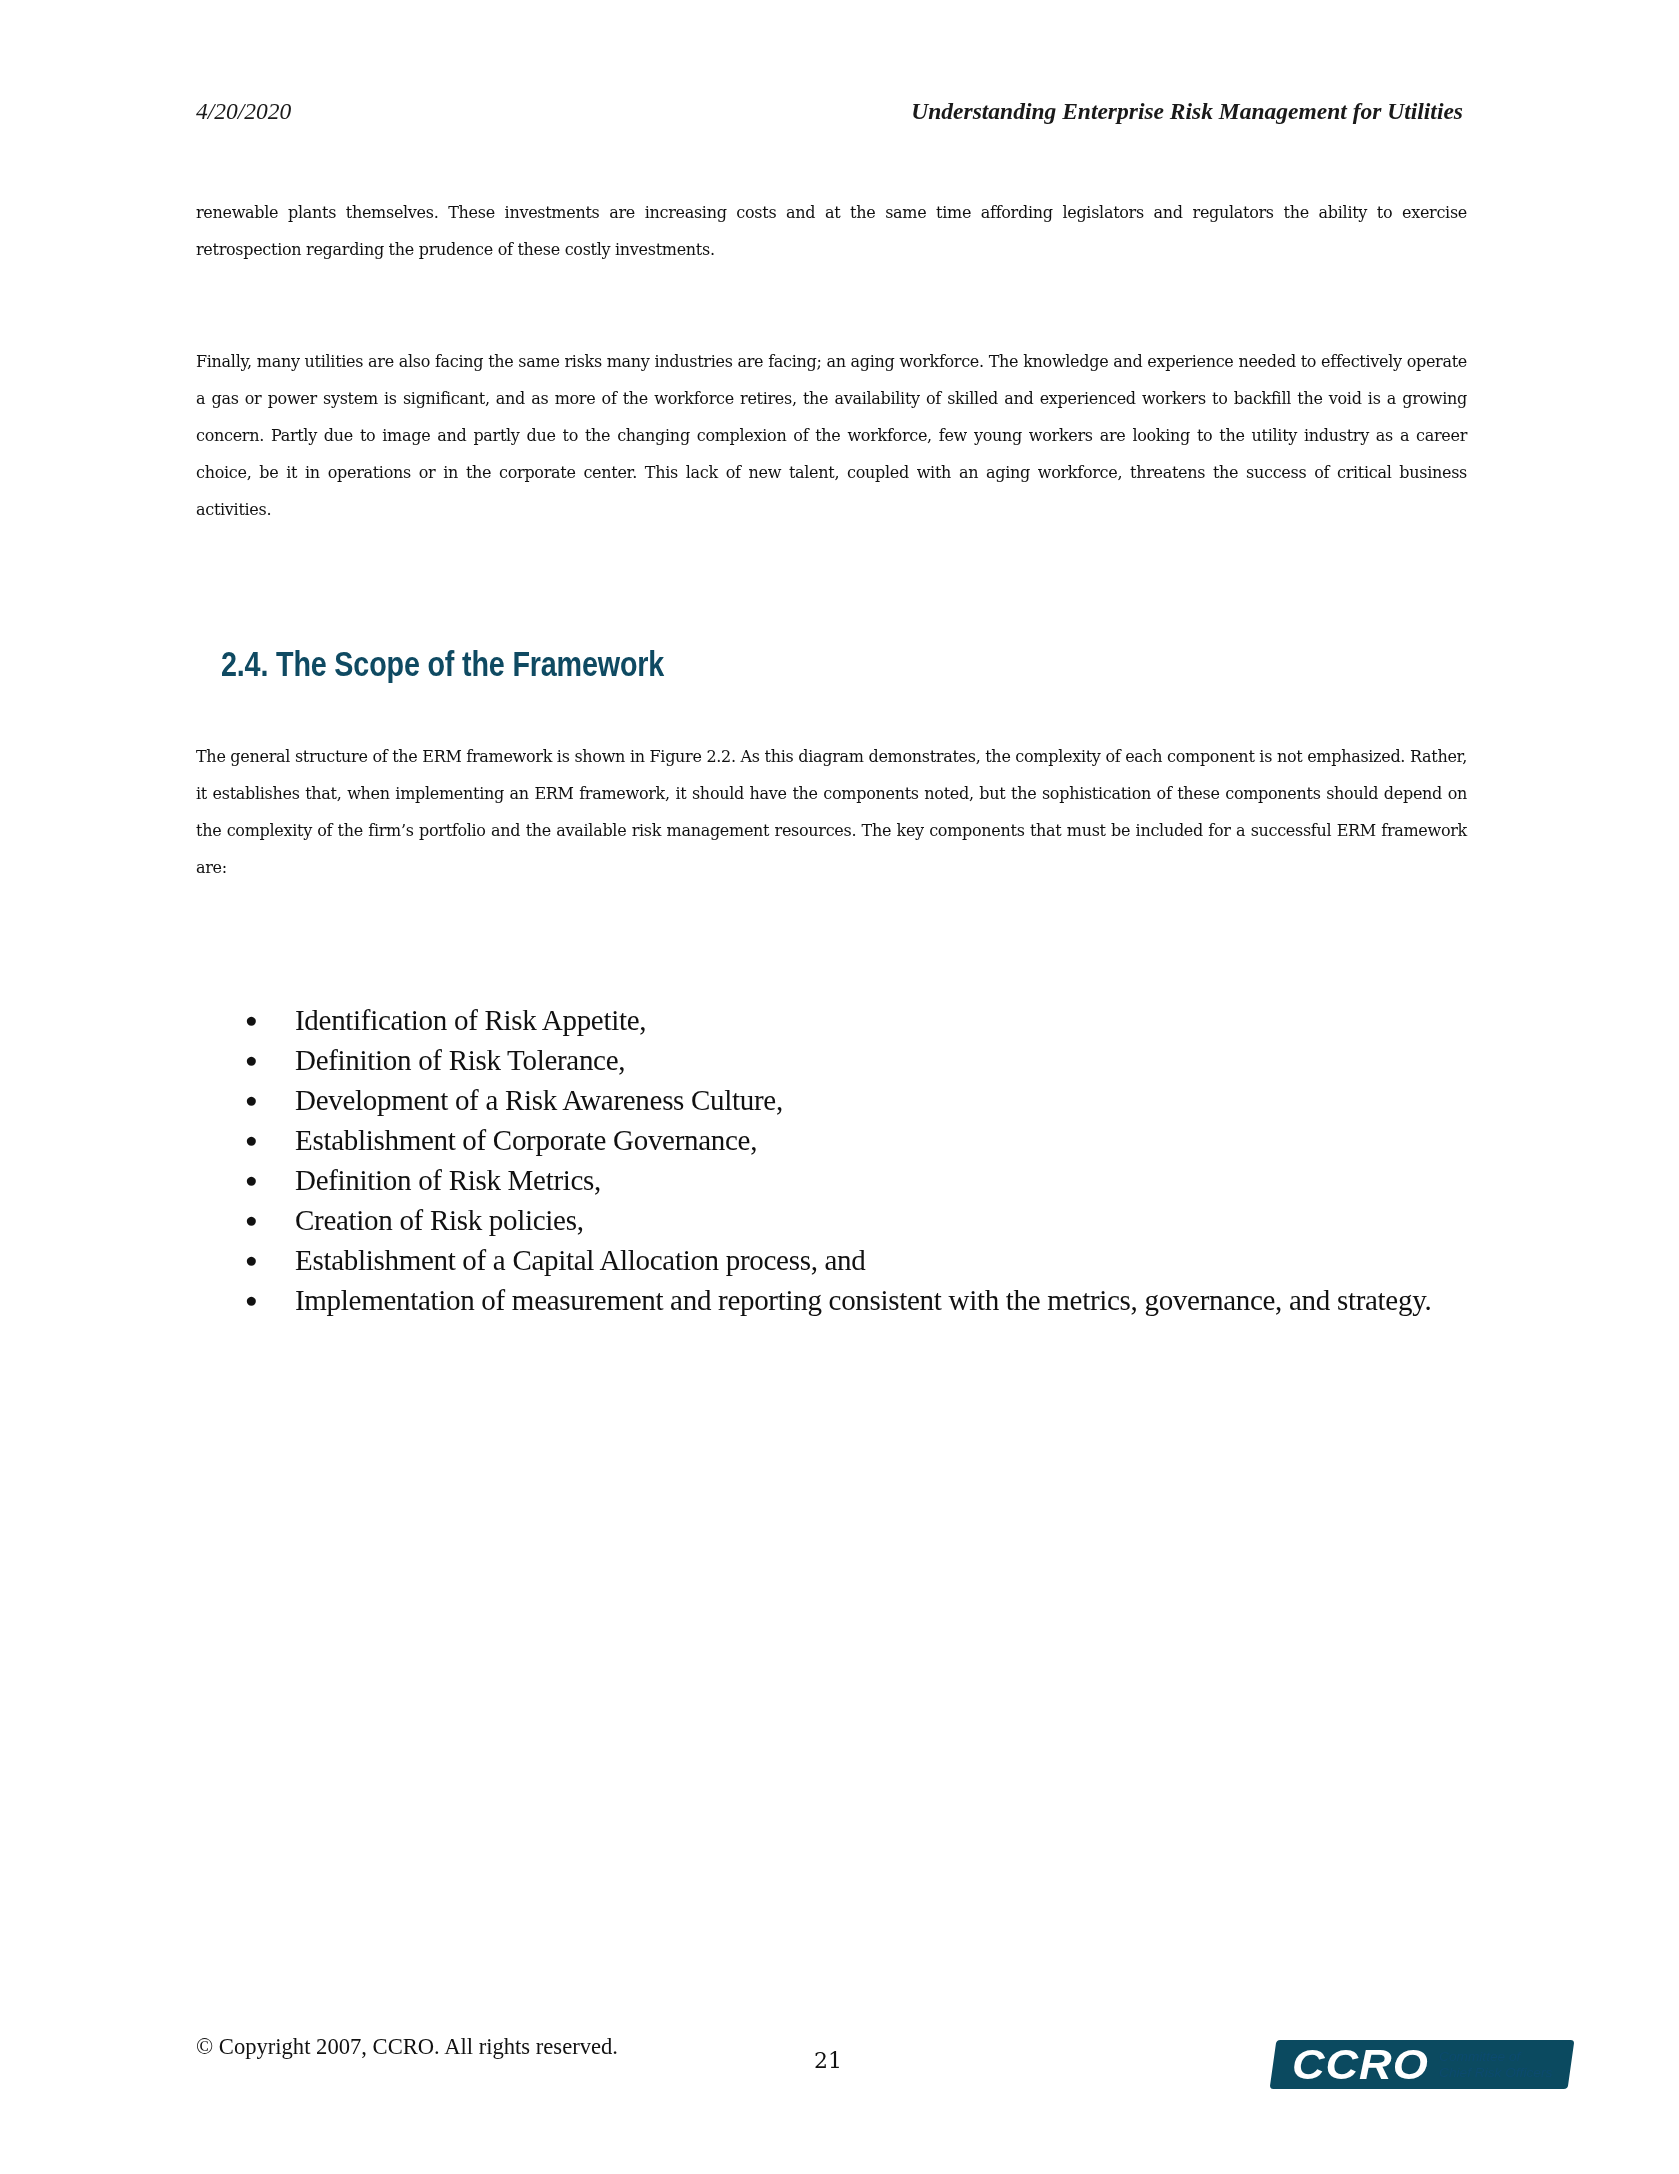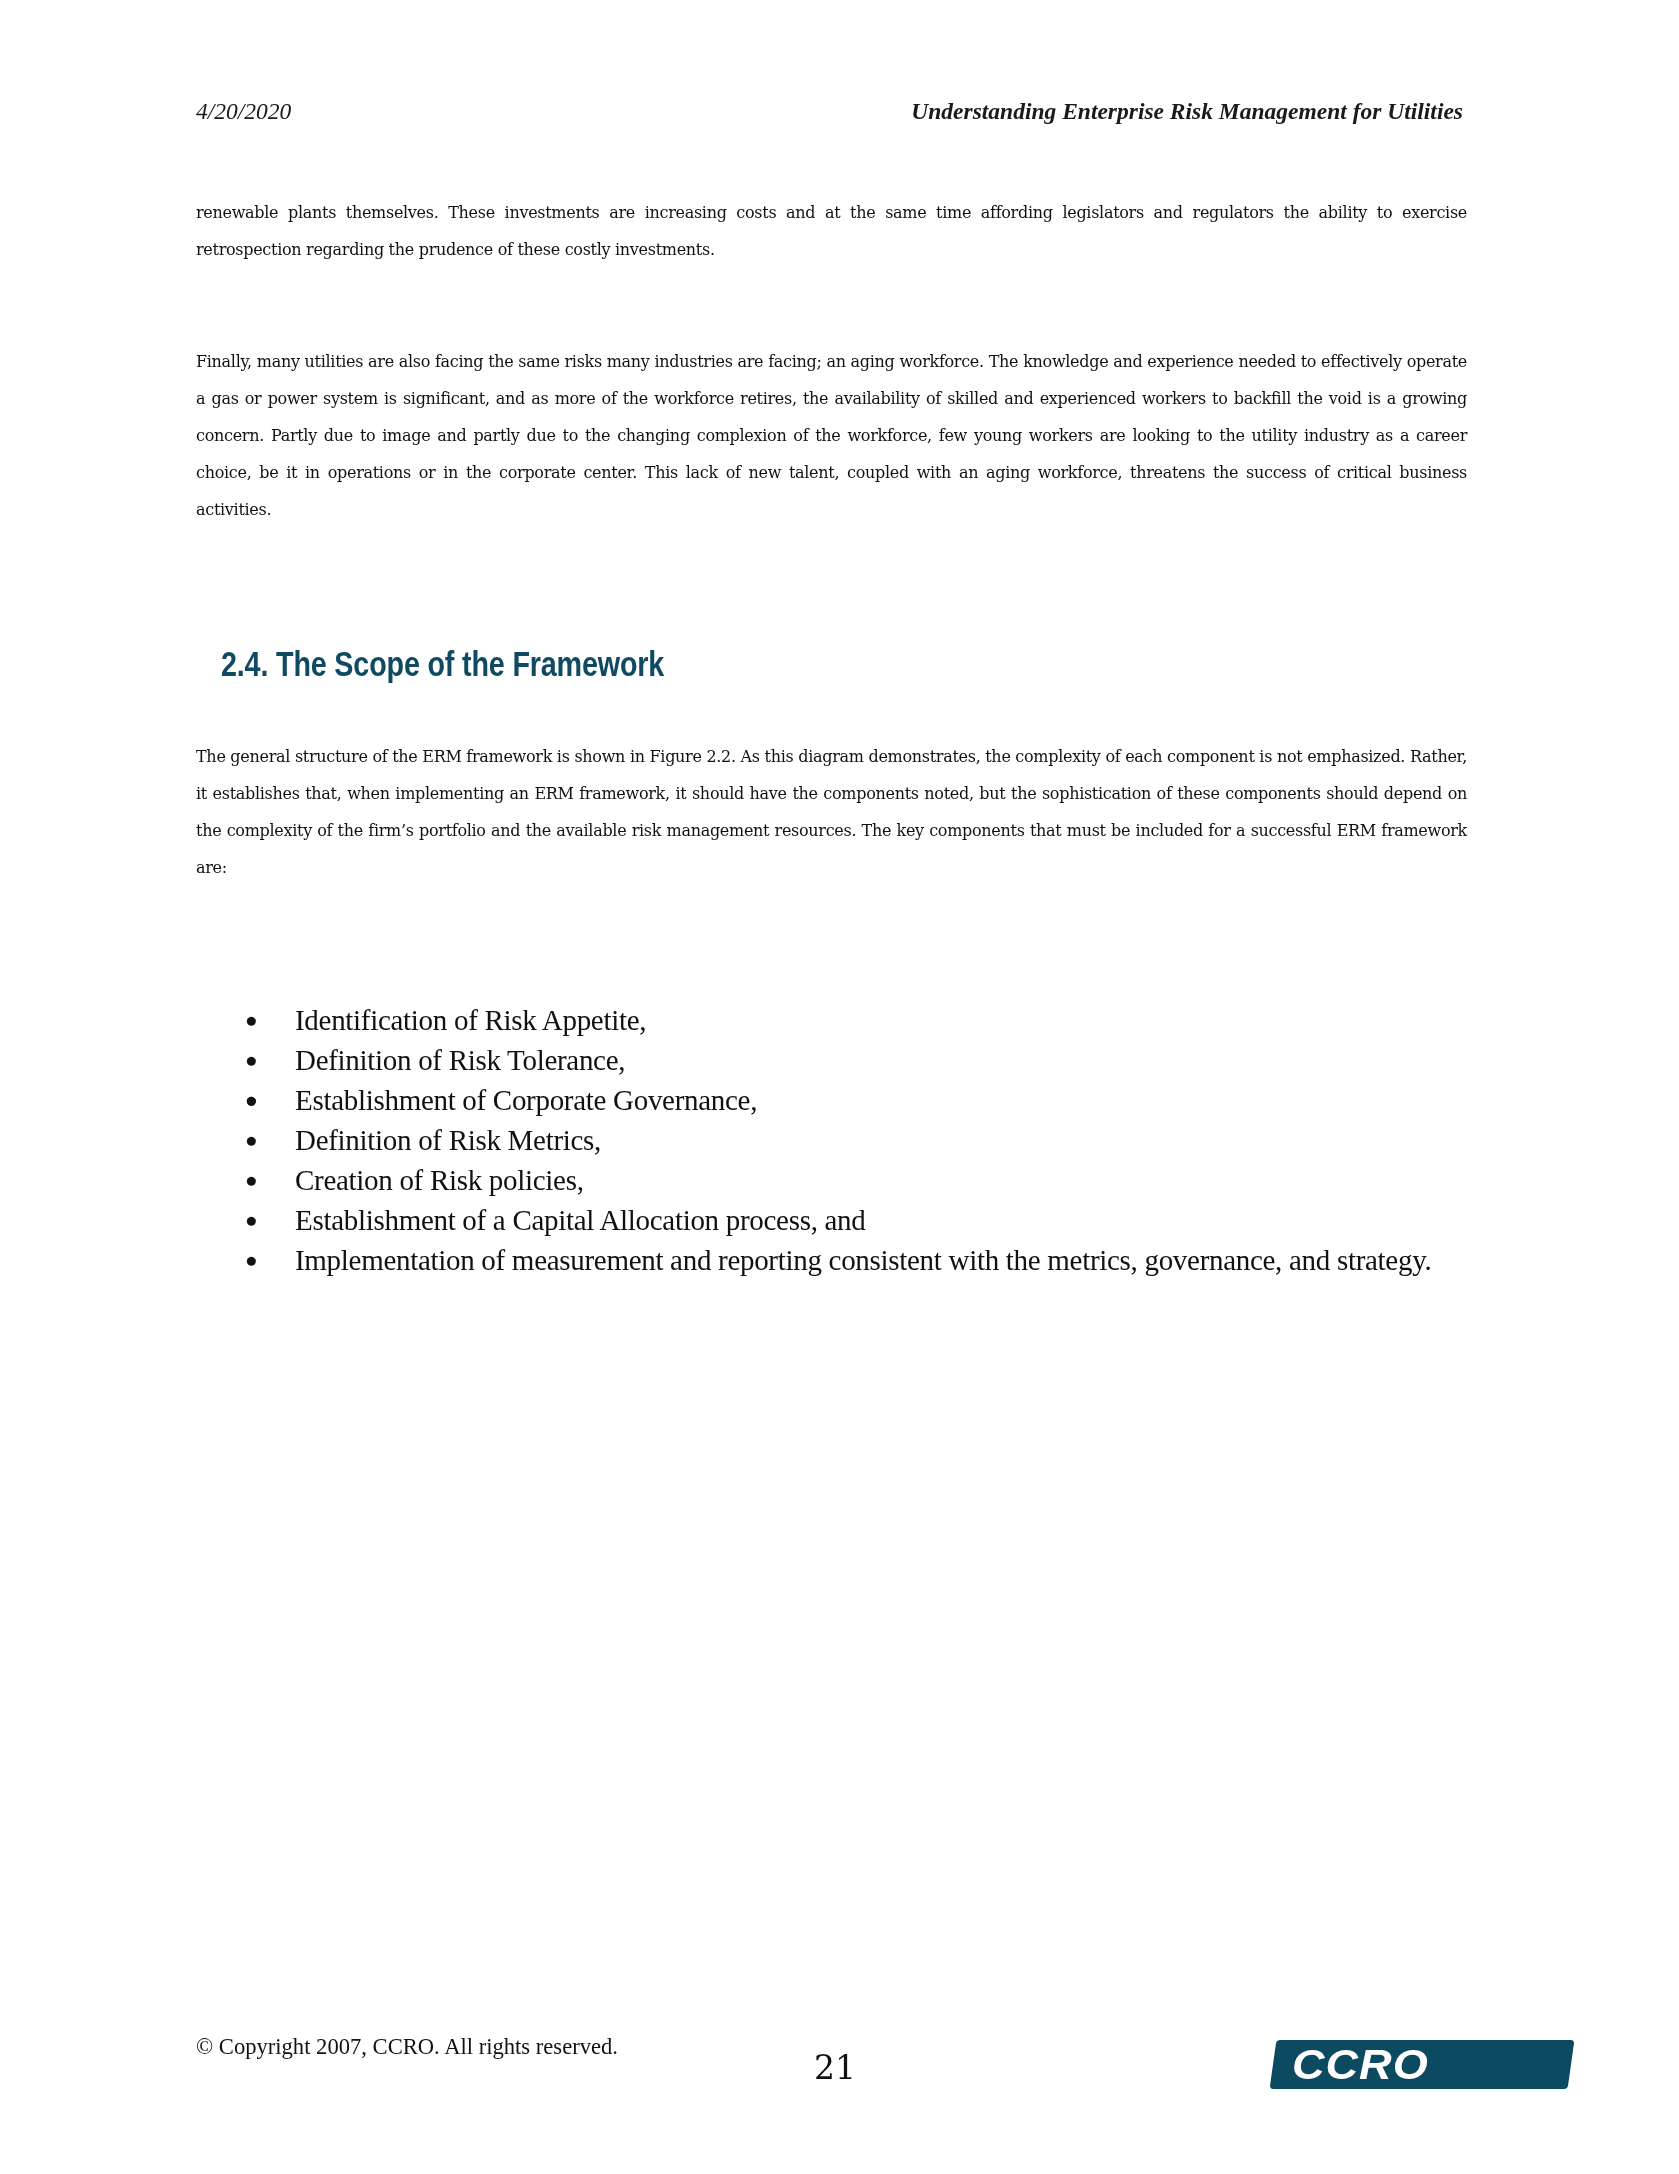--- a/index.html
+++ b/index.html
@@ -26,21 +26,21 @@
     color: #0f4a62; transform: scaleX(0.82); transform-origin: left center; white-space: nowrap;
     letter-spacing: -0.2px;
   }
 
   .bullets { position: absolute; left: 0; top: 1000px; width: 1680px; margin: 0; padding: 0; list-style: none; }
   .bullet-item { position: relative; font-family: "Liberation Serif", serif; font-size: 29px; line-height: 40px; color: #111; }
   .bullet-dot { position: absolute; left: 245px; top: 0; font-size: 21px; line-height: 40px; }
   .bullet-text { display: block; margin-left: 295px; width: 1191px; letter-spacing: -0.3px; }
 
   .footer-copy { position: absolute; left: 196px; top: 2034px; font-family: "Liberation Serif", serif; font-size: 22.6px; color: #111; white-space: nowrap; }
-  .footer-page { position: absolute; left: 814px; top: 2048px; font-family: "DejaVu Serif", serif; font-size: 33px; color: #111; }
+  .footer-page { position: absolute; left: 814px; top: 2048px; font-family: "DejaVu Serif", serif; font-size: 22px; color: #111; }
 
   .logo { position: absolute; left: 1273px; top: 2040px; width: 298px; height: 49px; }
   .logo-bg { position: absolute; inset: 0; background: #0b4a60; transform: skewX(-8deg); border-radius: 3.8px; }
   .logo-mark { position: absolute; left: 19px; top: 1.9px; font-family: "Liberation Sans", sans-serif; font-weight: bold; font-style: italic; font-size: 43px; line-height: 45px; color: #ffffff; letter-spacing: 0.9px; transform: scaleX(1.05); transform-origin: left center; }
   .logo-text { position: absolute; left: 166px; top: 9.4px; font-family: "Liberation Sans", sans-serif; font-style: italic; font-size: 13.7px; line-height: 16px; color: #0c4a6e; white-space: nowrap; }
 </style>
 </head>
 <body>
 
 <div class="page">
@@ -59,20 +59,21 @@
     <li class="bullet-item">
       <span class="bullet-dot">●</span>
       <span class="bullet-text">Identification of Risk Appetite,</span>
     </li>
     <li class="bullet-item">
       <span class="bullet-dot">●</span>
       <span class="bullet-text">Definition of Risk Tolerance,</span>
     </li>
     <li class="bullet-item">
       <span class="bullet-dot">●</span>
+      <span class="bullet-text">Development of a Risk Awareness Culture,</span>
     </li>
     <li class="bullet-item">
       <span class="bullet-dot">●</span>
       <span class="bullet-text">Establishment of Corporate Governance,</span>
     </li>
     <li class="bullet-item">
       <span class="bullet-dot">●</span>
       <span class="bullet-text">Definition of Risk Metrics,</span>
     </li>
     <li class="bullet-item">

